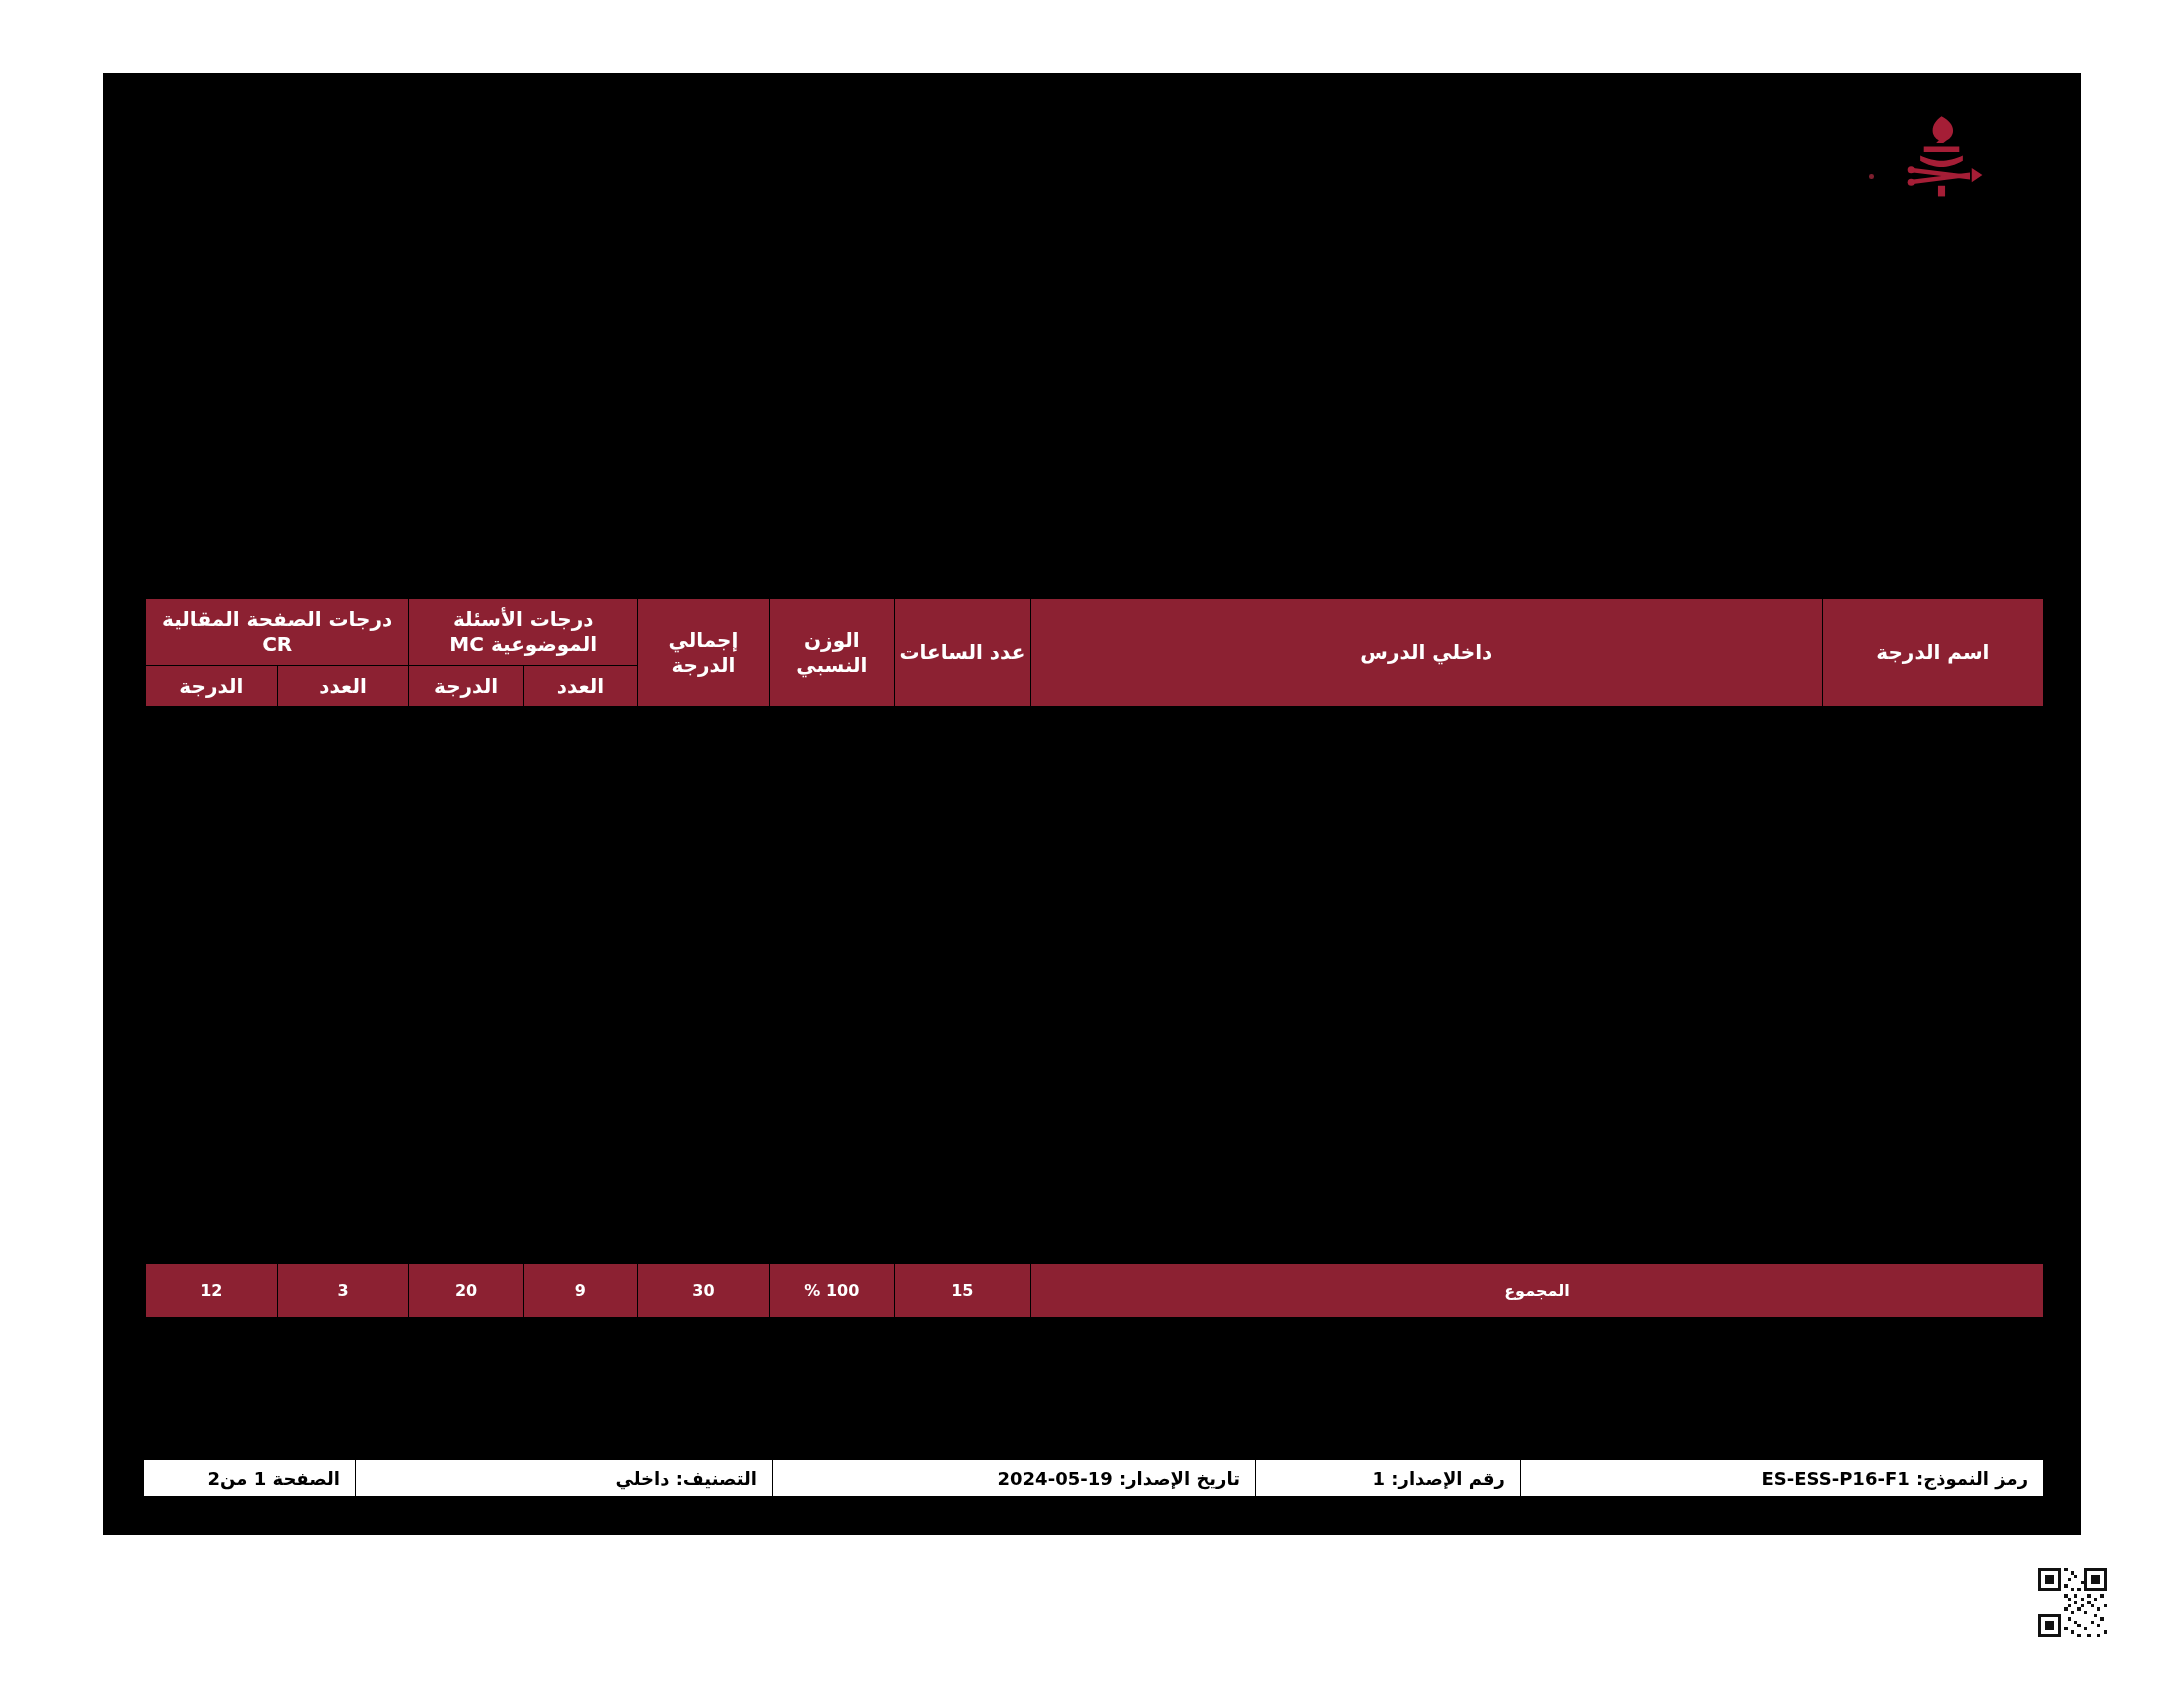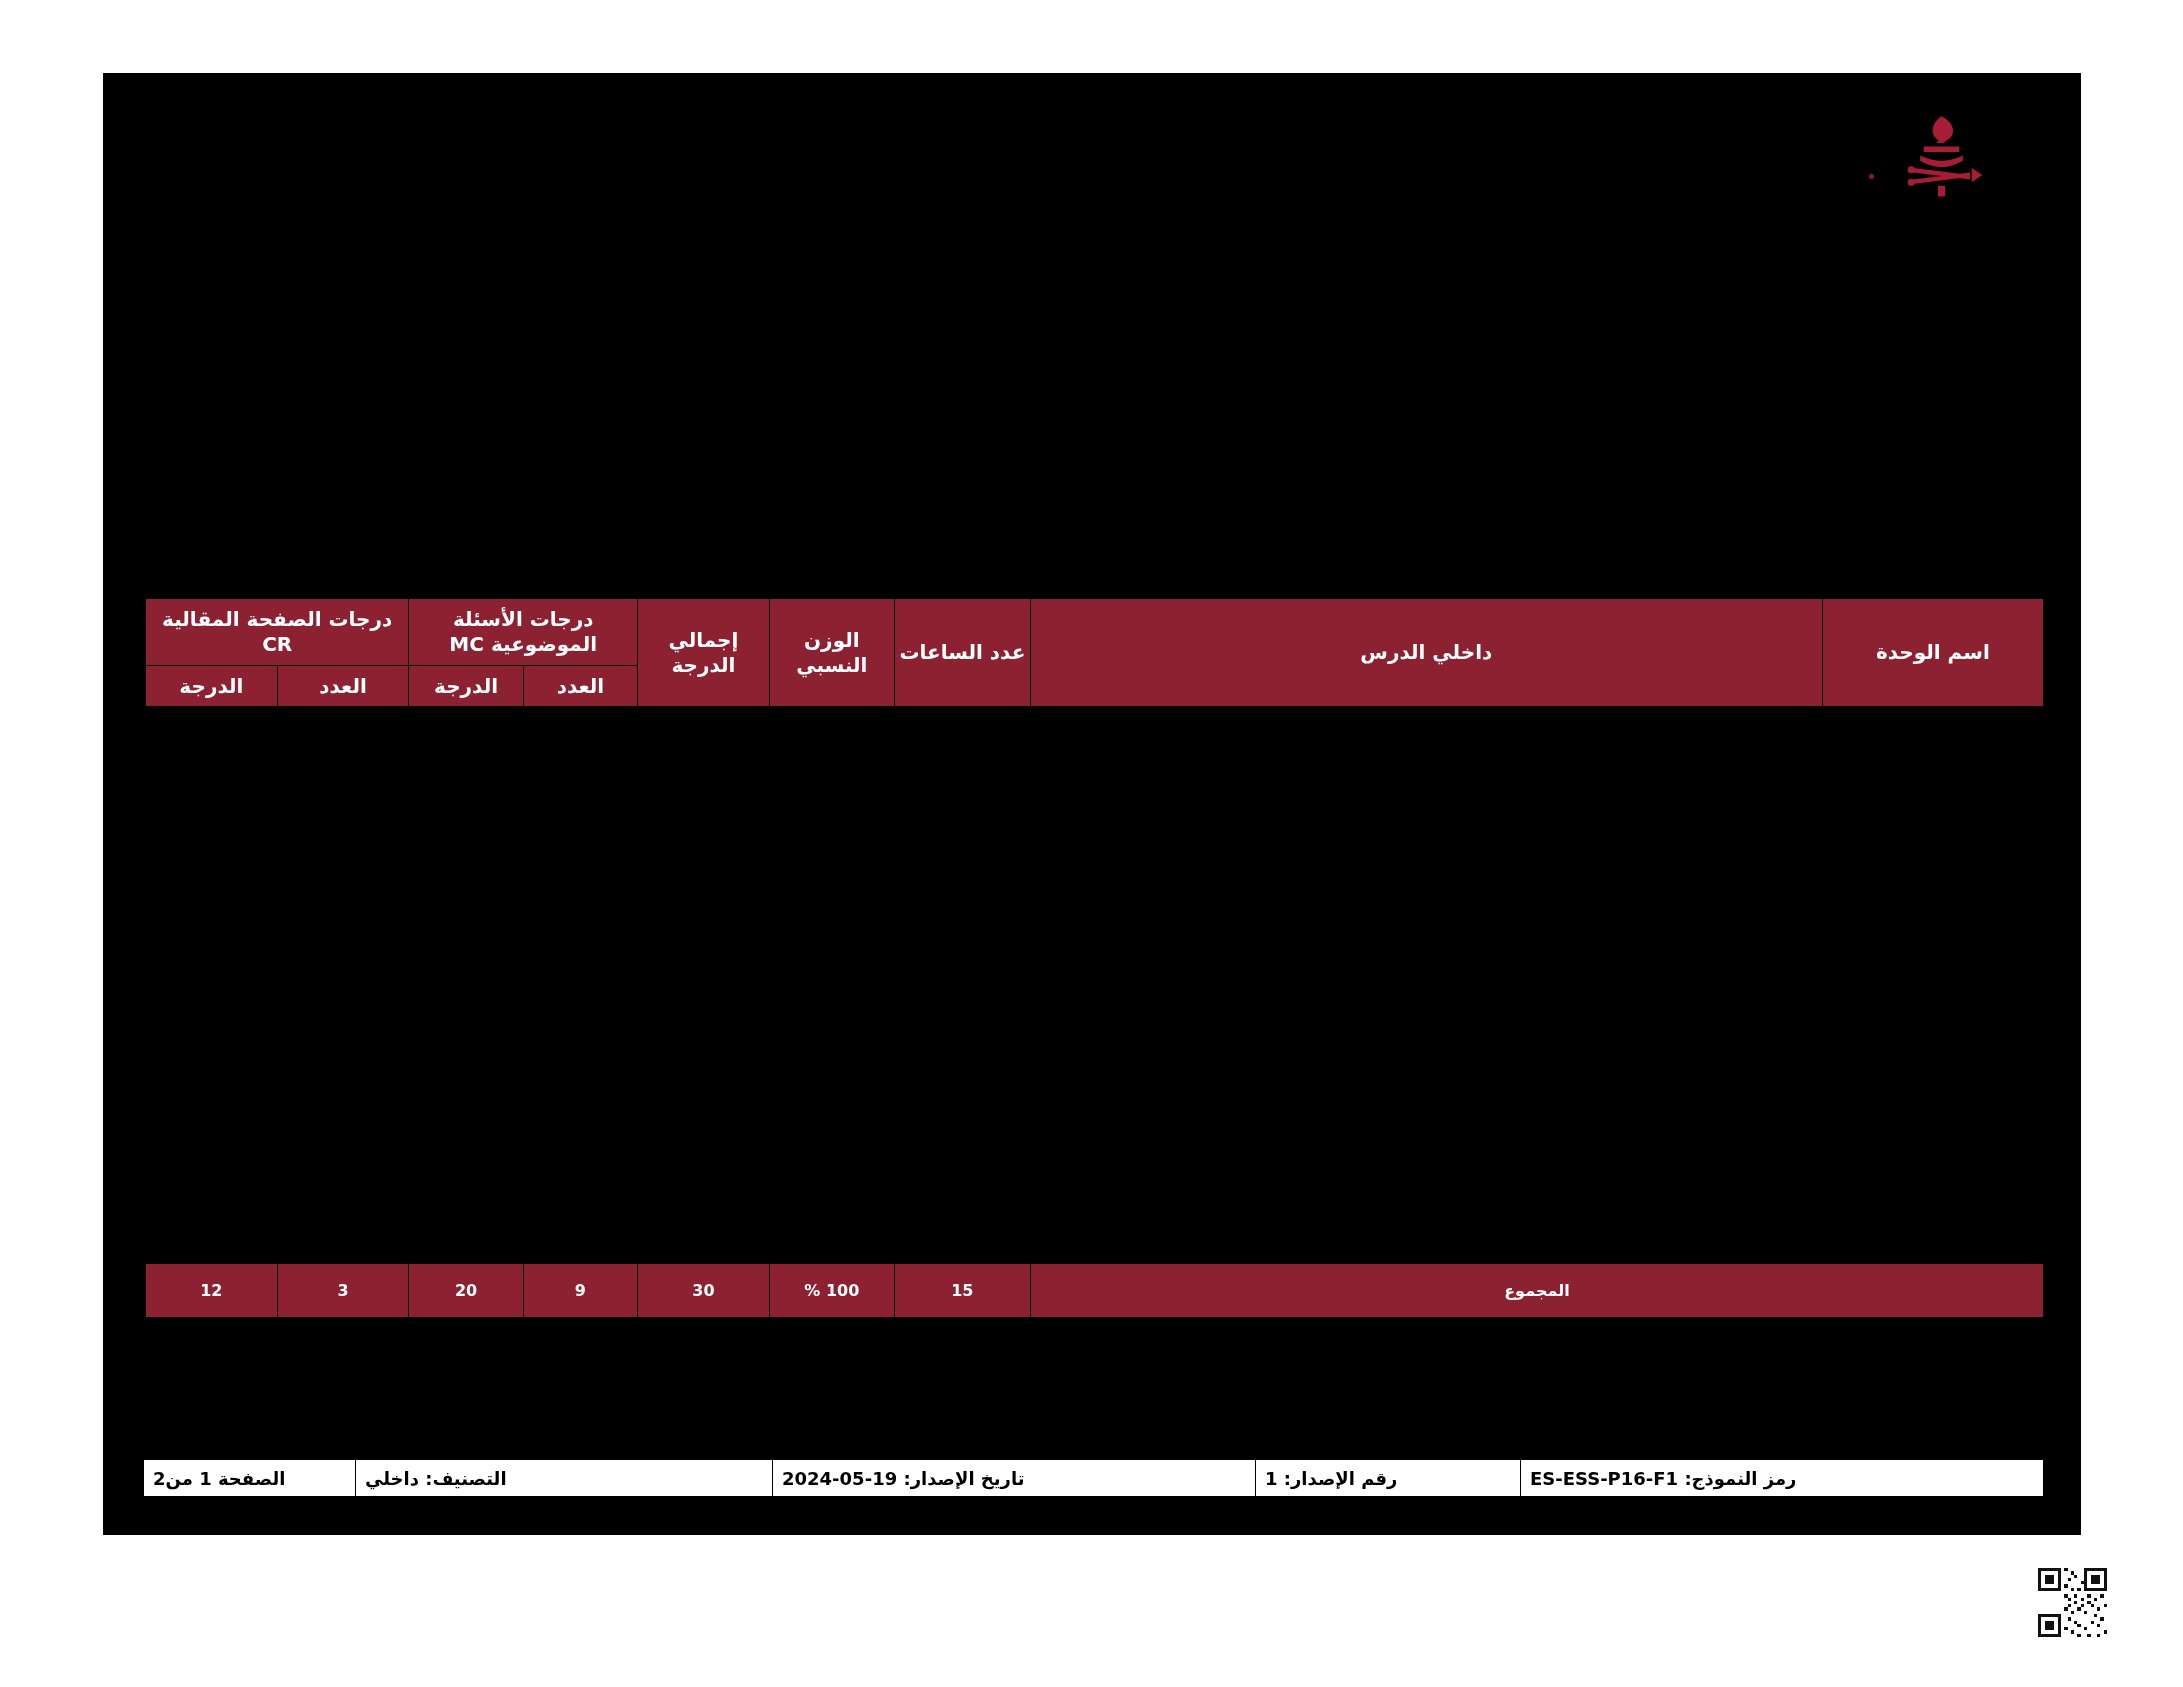--- a/index.html
+++ b/index.html
@@ -117,23 +117,23 @@
     border-collapse: collapse;
     width: 100%;
     table-layout: fixed;
   }
   table.footer-tbl td {
     border: 1.3px solid #000000;
     background: #ffffff;
     color: #000000;
     font-size: 18px;
     font-weight: 700;
-    text-align: left;
+    text-align: right;
     height: 36px;
-    padding: 0 9px;
+    padding: 0 15px;
     white-space: nowrap;
   }
   col.f-code  { width: 523px; }
   col.f-rev   { width: 265px; }
   col.f-date  { width: 483px; }
   col.f-class { width: 417px; }
   col.f-page  { width: 212px; }
 
   
   .qr {
@@ -175,21 +175,21 @@
           <col class="c-hours">
         <col class="c-weight">
           <col class="c-total">
         <col class="c-mcnum">
           <col class="c-mcdeg">
         <col class="c-crnum">
           <col class="c-crdeg">
       </colgroup>
       <thead>
         <tr>
-          <th class="hdr tall" rowspan="2">اسم الوحدة</th>
+          <th class="hdr tall" rowspan="2">اسم الدرجة</th>
           <th class="hdr tall" rowspan="2">داخلي الدرس</th>
           <th class="hdr tall" rowspan="2">عدد الساعات</th>
           <th class="hdr tall" rowspan="2">الوزن النسبي</th>
           <th class="hdr tall" rowspan="2">إجمالي الدرجة</th>
           <th class="hdr" colspan="2">درجات الأسئلة الموضوعية MC</th>
           <th class="hdr" colspan="2">درجات الصفحة المقالية CR</th>
         </tr>
         <tr>
           <th class="hdr sub">العدد</th>
           <th class="hdr sub">الدرجة</th>

